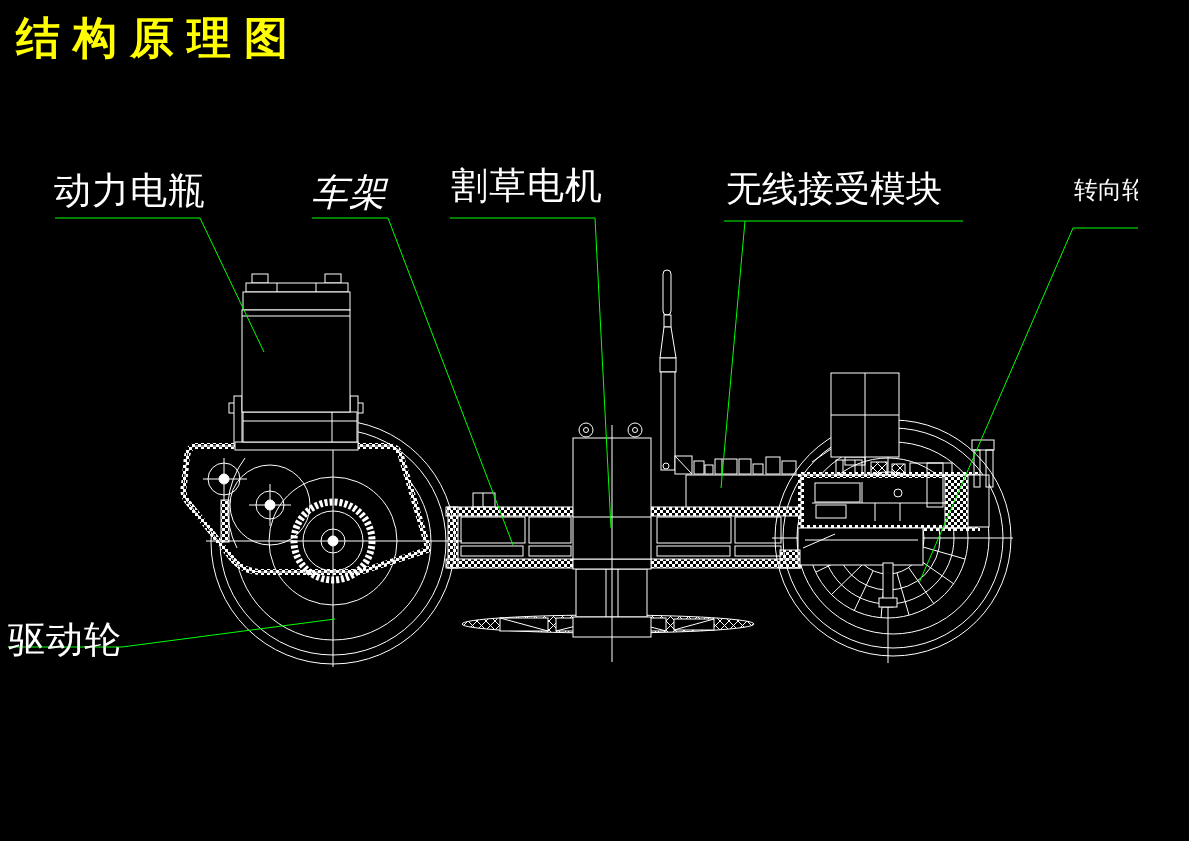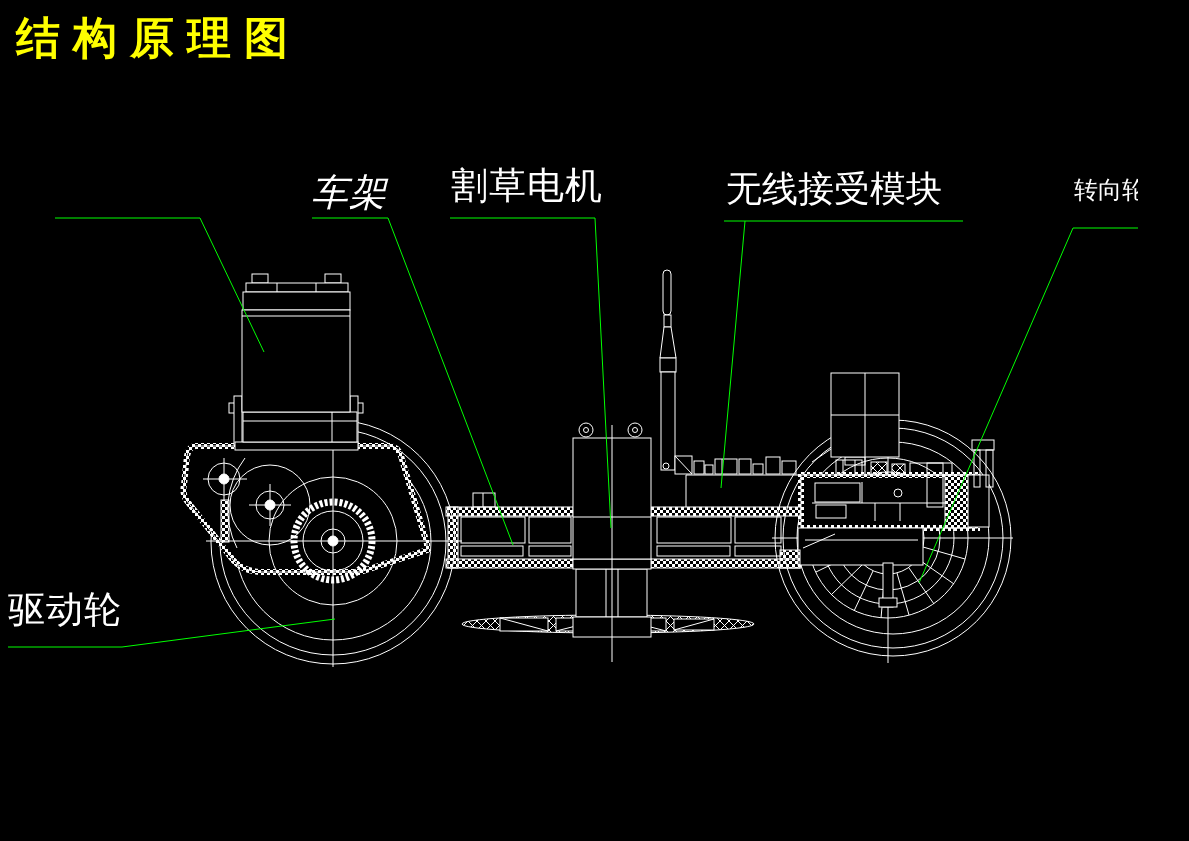--- a/index.html
+++ b/index.html
@@ -10,21 +10,21 @@
       font-family:"DejaVu Serif","Liberation Serif",serif;font-weight:bold;
       font-size:44px;letter-spacing:13px;line-height:1.1;white-space:nowrap;}
   .cad-label{position:absolute;color:#FFFFFF;font-size:37px;line-height:1.05;
       font-family:"DejaVu Sans","Liberation Sans",sans-serif;font-weight:normal;
       letter-spacing:1px;white-space:nowrap;}
   .lbl-battery{left:54px;top:172px;}
   .lbl-frame{left:311px;top:174px;font-style:italic;}
   .lbl-mower{left:451px;top:167px;}
   .lbl-wireless{left:726px;top:170px;font-size:36px;letter-spacing:0;}
   .lbl-steering{left:1074px;top:178px;font-size:24px;letter-spacing:0;}
-  .lbl-drive{left:8px;top:591px;}
+  .lbl-drive{left:8px;top:621px;}
 </style>
 </head>
 <body>
 
 <div id="stage">
 
 <svg width="1189" height="841" viewBox="0 0 1189 841">
   <defs>
     <pattern id="chk" width="6" height="6" patternUnits="userSpaceOnUse">
       <rect width="3" height="3" fill="#fff"></rect>
@@ -237,18 +237,19 @@
           <line x1="1073" y1="228" x2="919" y2="583"></line>
     </g>
     <g>
       <line x1="8" y1="647" x2="122" y2="647"></line>
           <line x1="122" y1="647" x2="335" y2="619"></line>
     </g>
   </g>
 </svg>
 
   <div class="page-title">结构原理图</div>
+  <div class="cad-label lbl-battery">动力电瓶</div>
   <div class="cad-label lbl-frame">车架</div>
   <div class="cad-label lbl-mower">割草电机</div>
   <div class="cad-label lbl-wireless">无线接受模块</div>
   <div class="cad-label lbl-steering">转向轮</div>
   <div class="cad-label lbl-drive">驱动轮</div>
 </div>
 
 </body></html>

